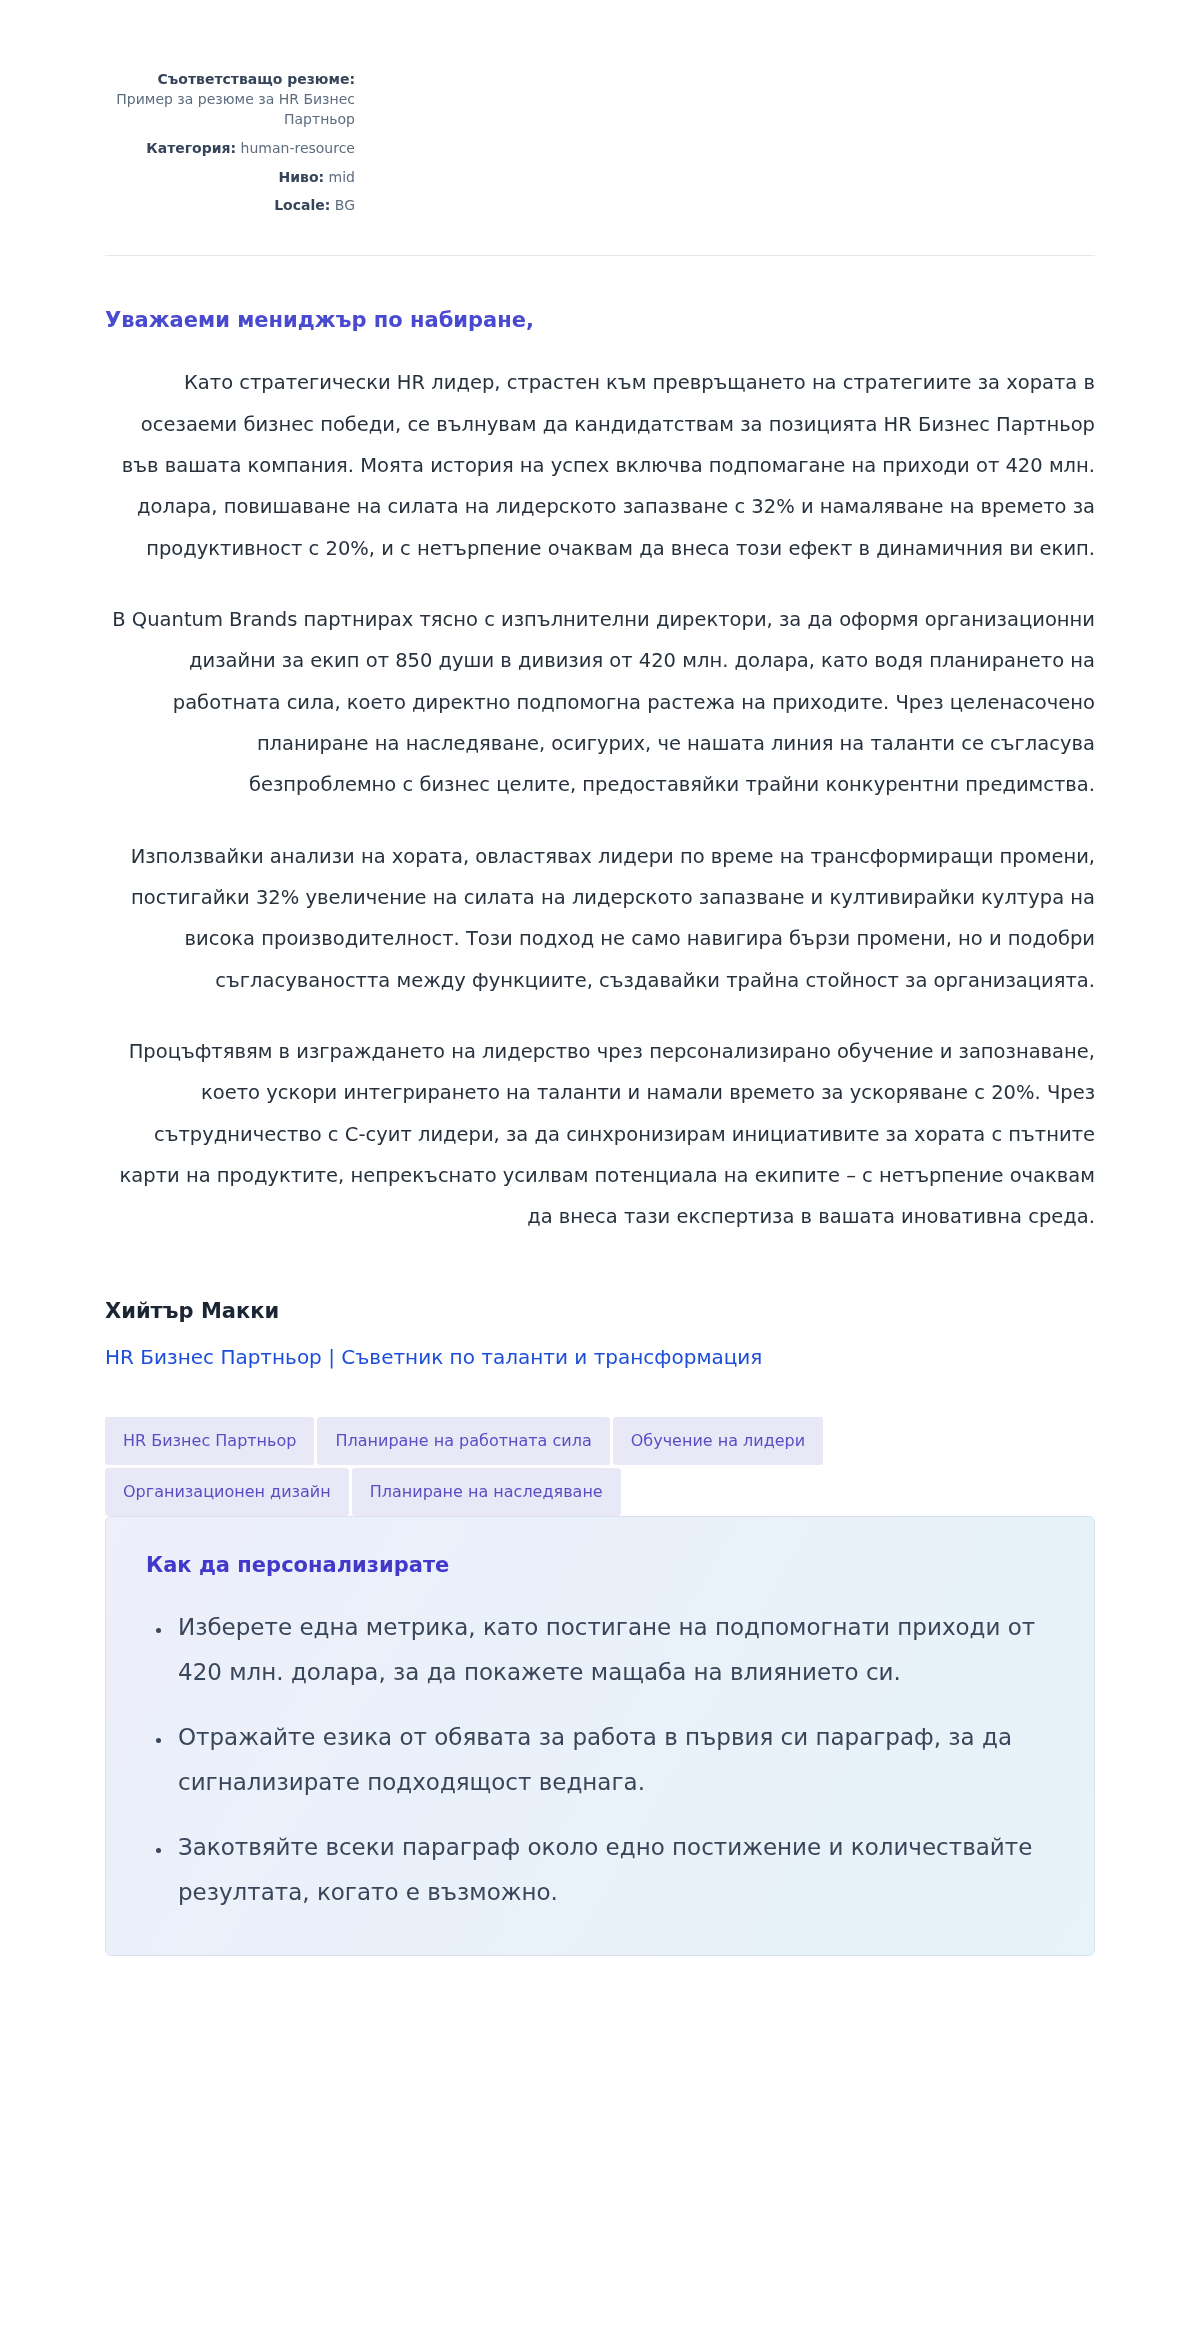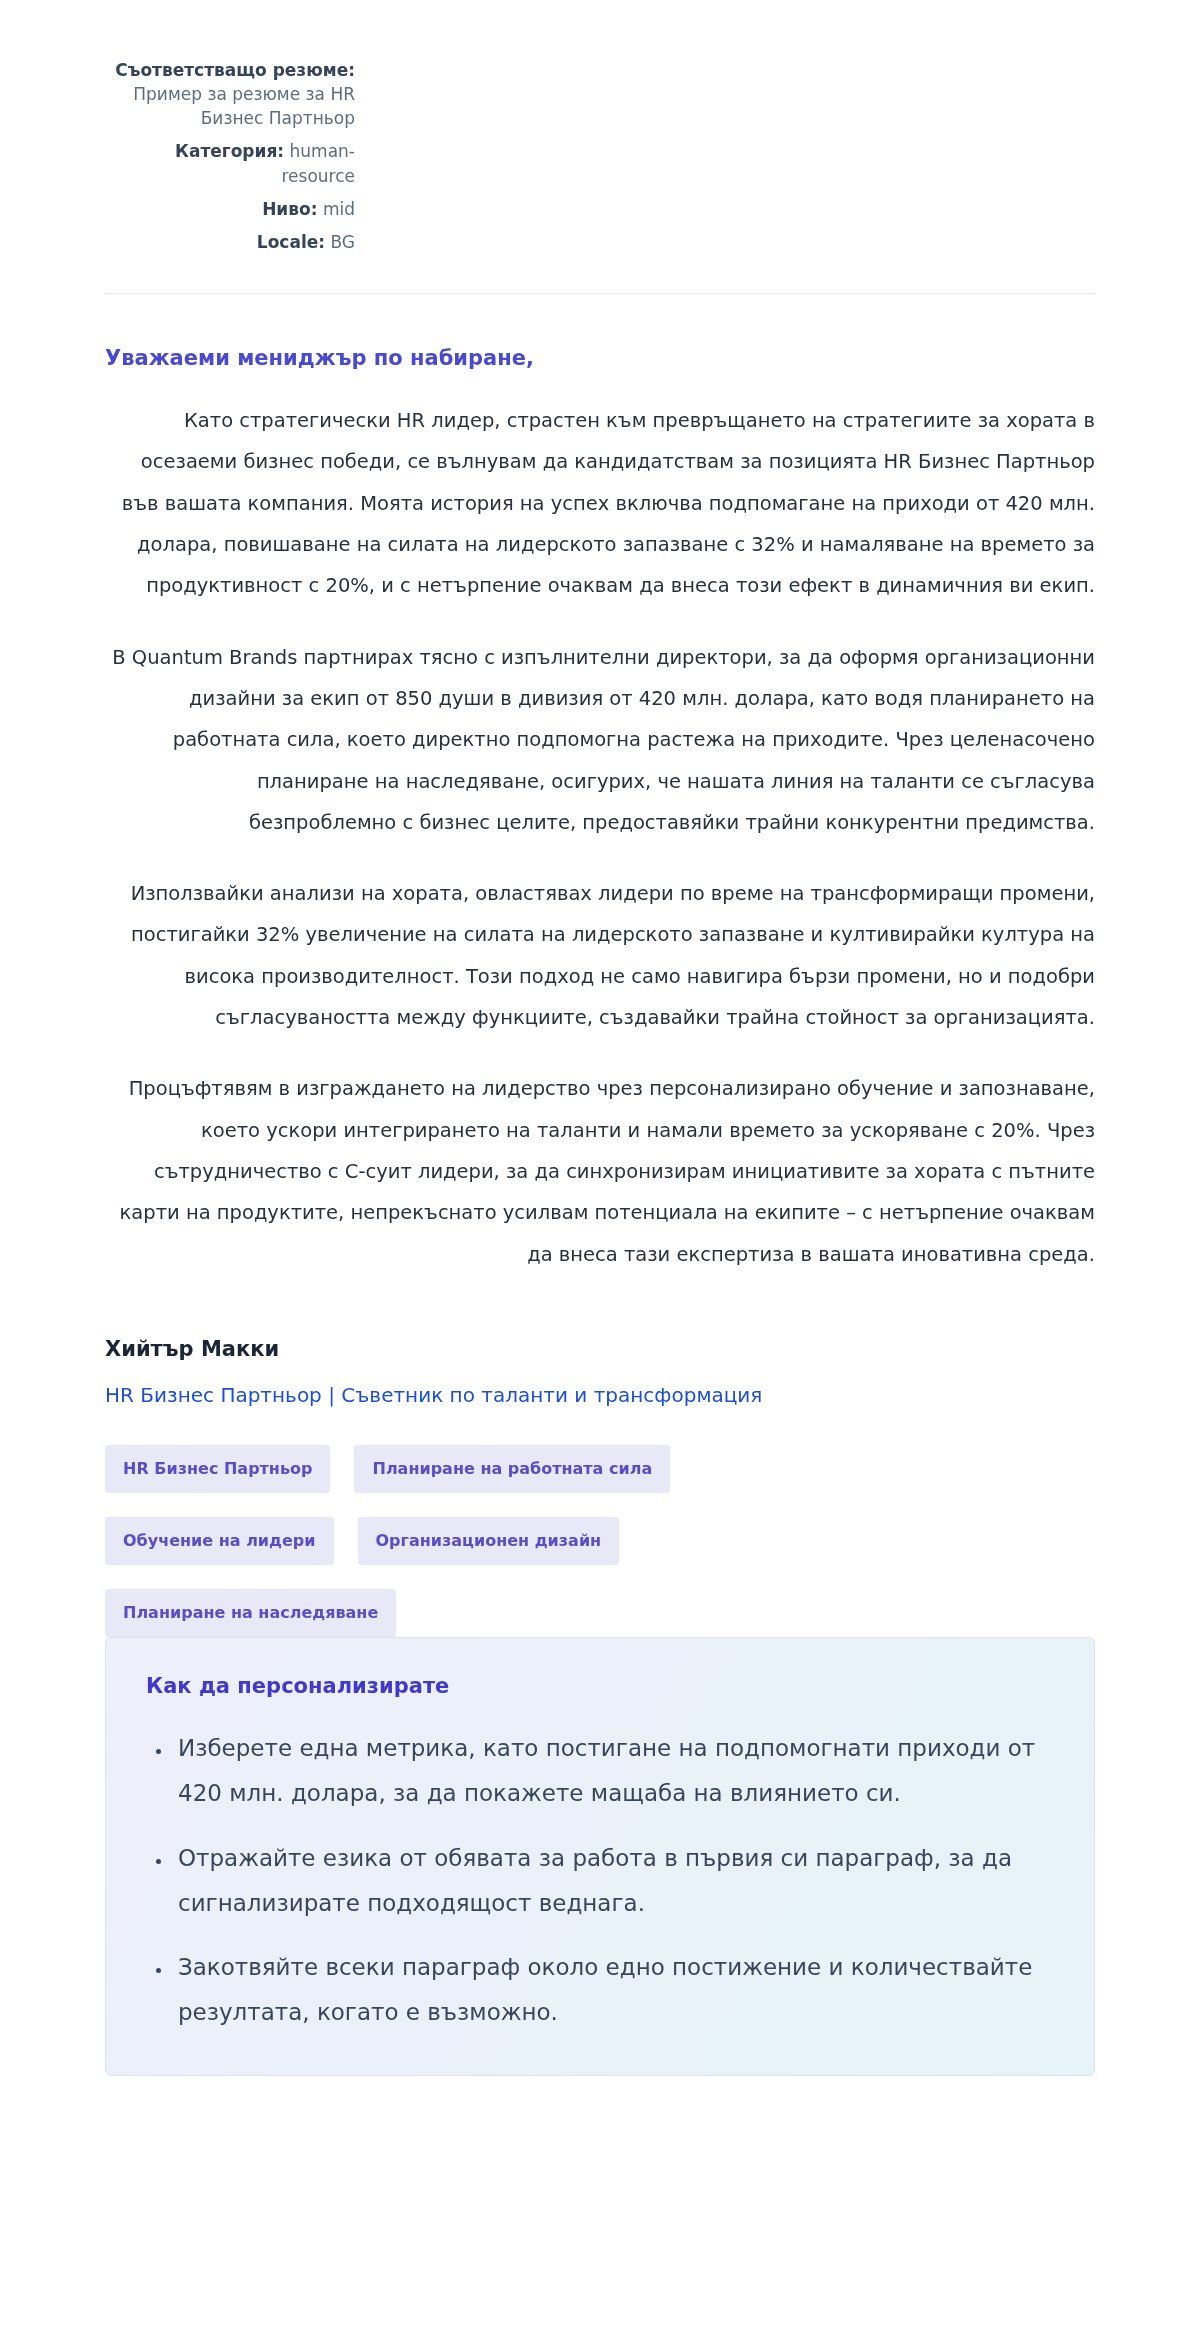--- a/index.html
+++ b/index.html
@@ -28,23 +28,23 @@
   }
   .page-subtitle {
     margin-top: 14px;
     font-size: 23px;
     line-height: 1.38;
     font-weight: 700;
     color: #3c4b61;
   }
   .header-meta {
     width: 250px;
-    margin-top: 0;
+    margin-top: 12px;
     text-align: right;
-    font-size: 17px;
+    font-size: 14px;
     line-height: 1.42;
     color: #5d6d80;
   }
   .meta-entry { margin-bottom: 9px; }
   .meta-entry strong { color: #36445a; font-weight: 700; }
 
   .divider {
     border: none;
     border-top: 1px solid #e4e7ec;
     margin-top: 30px;
@@ -71,26 +71,25 @@
     color: #1b2533;
   }
   .signature-role {
     margin-top: 22px;
     font-size: 20px;
     color: #1d4ed8;
   }
 
   
   .tags {
-    margin-top: 38px;
+    margin-top: 48px;
     display: flex;
     flex-wrap: wrap;
-    gap: 24px;
+    gap: 3px;
     width: 760px;
-    font-weight: bold;
   }
   .tag-chip {
     display: inline-block;
     background: #e9e8f7;
     color: #5b4ec5;
     font-size: 16px;
     line-height: 1;
     padding: 16px 18px;
     border-radius: 3px;
     cursor: pointer;

